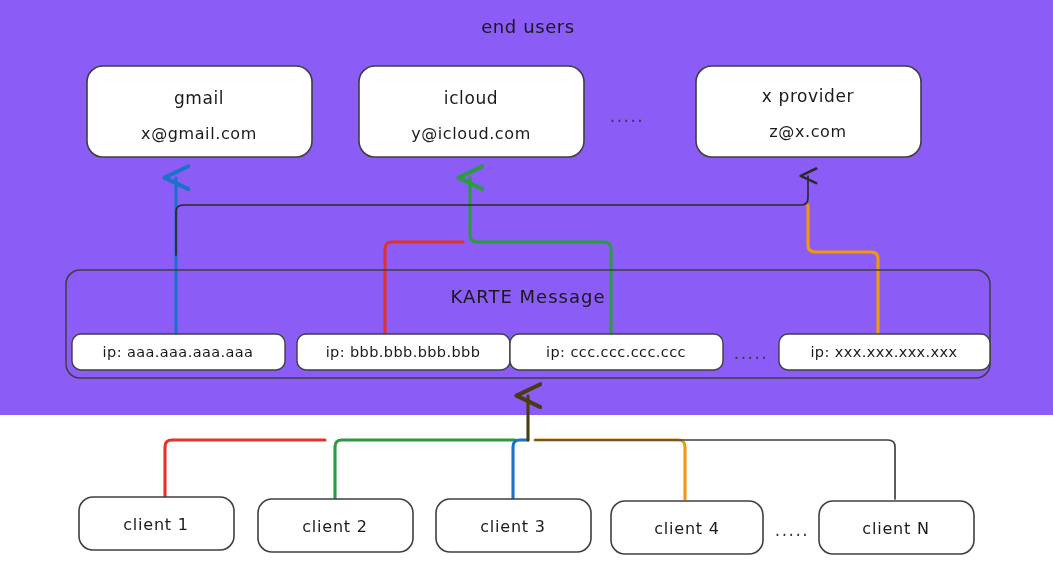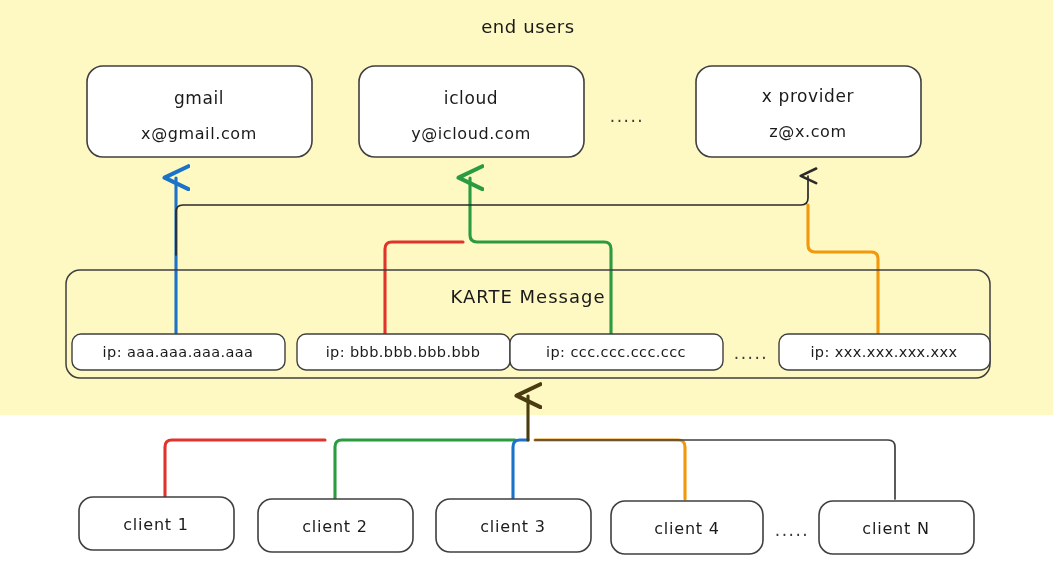--- a/index.html
+++ b/index.html
@@ -10,21 +10,21 @@
   body {
     width: 1053px;
     height: 583px;
     overflow: hidden;
     font-family: "DejaVu Sans", sans-serif;
   }
   #canvas {
     position: relative;
     width: 1053px;
     height: 415px;
-    background: #fef9c3;
+    background: #8b5cf6;
   }
   svg#diagram {
     position: absolute;
     left: 0;
     top: 0;
     width: 1053px;
     height: 583px;
   }
   .hand-text {
     font-family: "DejaVu Sans", sans-serif;

